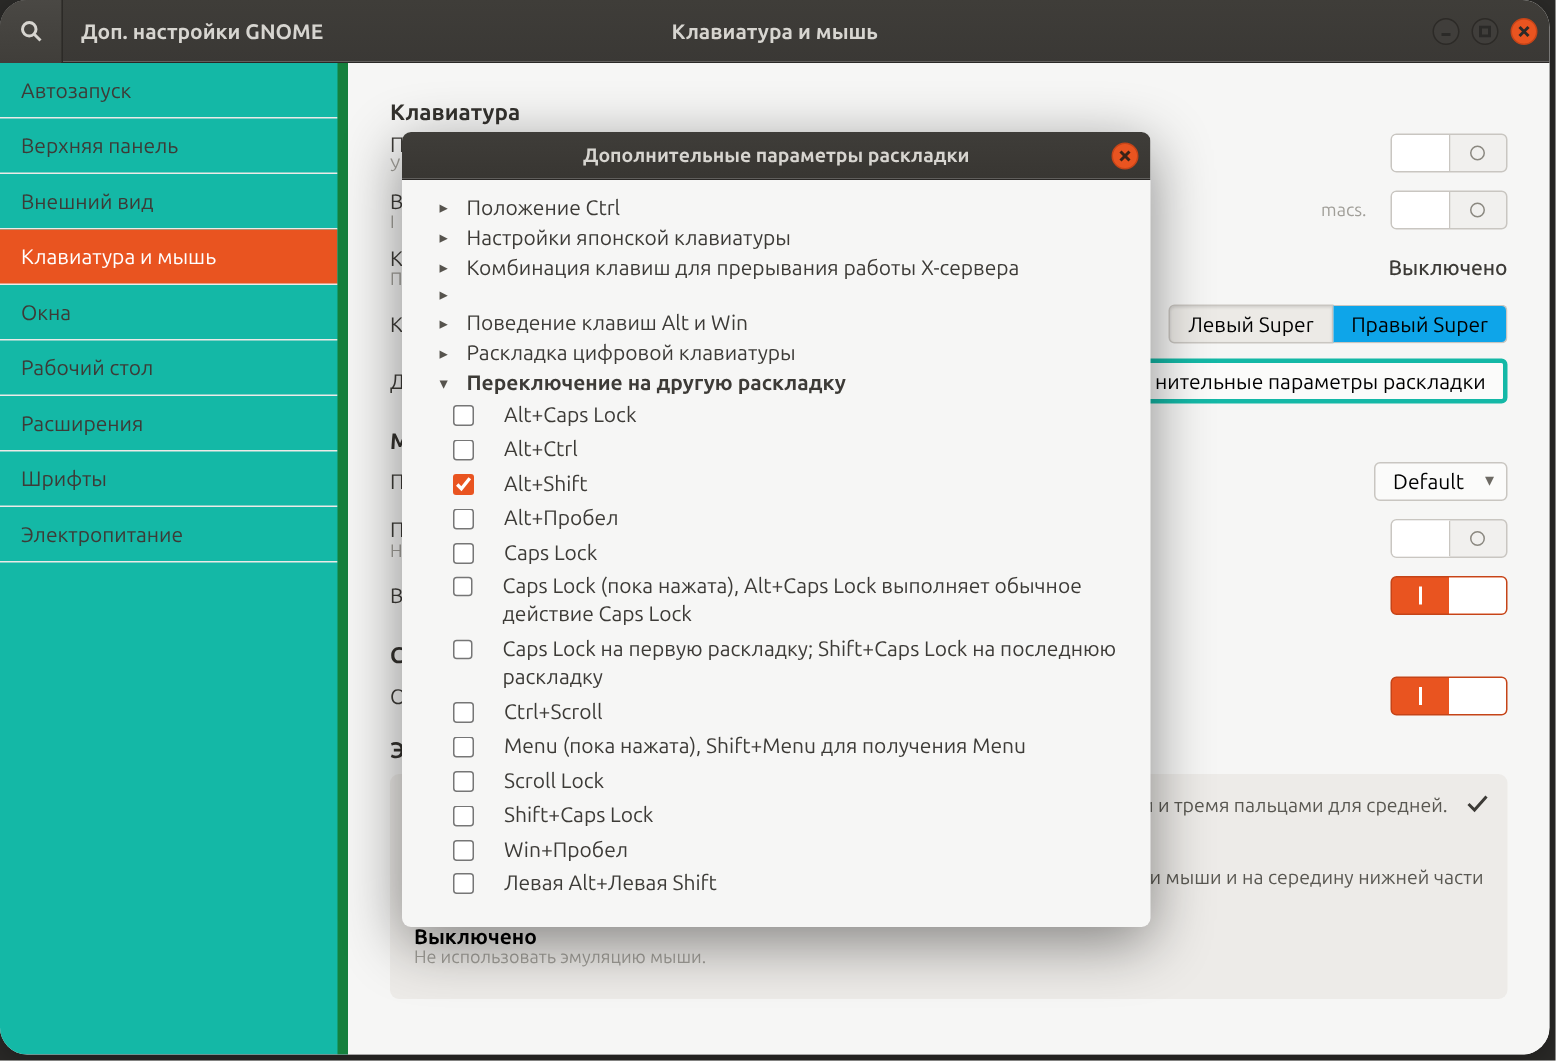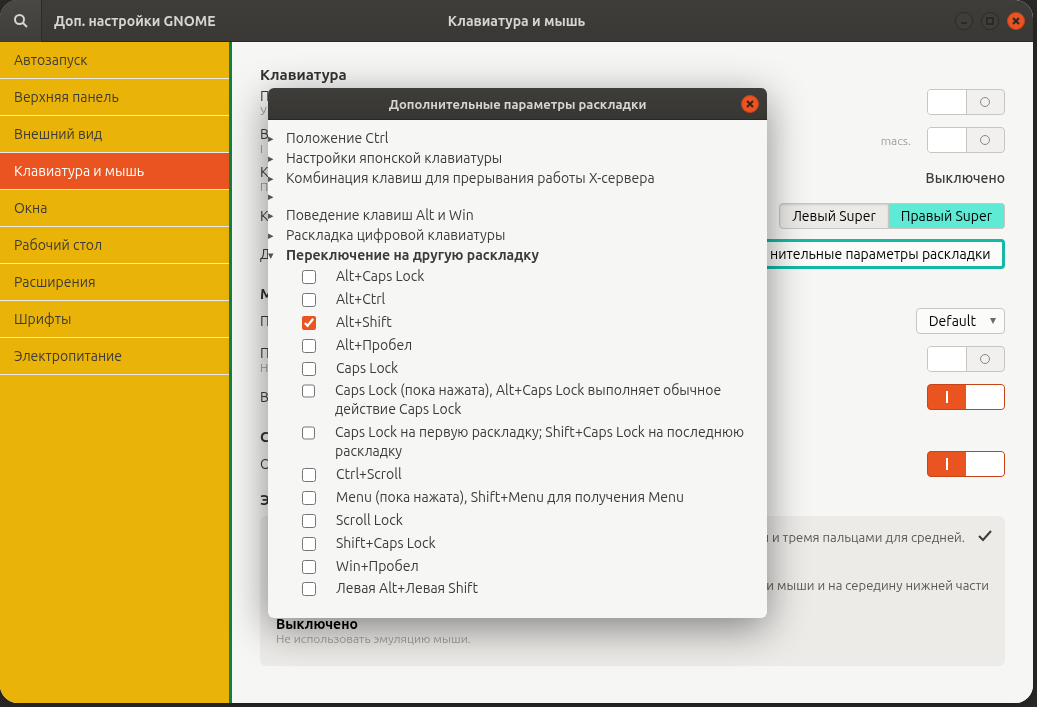--- a/index.html
+++ b/index.html
@@ -11,21 +11,21 @@
   .titlebar .search-btn { width: 42px; height: 42px; display: flex; align-items: center; justify-content: center; background: linear-gradient(#4a4844, #403e3a); border-right: 1px solid #2c2a27; cursor: pointer; }
   .titlebar .search-btn svg { width: 16px; height: 16px; fill: #d7d5d0; }
   .titlebar .title-left { padding-left: 12px; font-size: 14px; font-weight: 600; flex: 0 0 200px; }
   .titlebar .title-center { position: absolute; left: 50%; transform: translateX(-50%); font-size: 14px; font-weight: 600; }
   .win-controls { position: absolute; right: 8px; top: 0; height: 42px; display: flex; align-items: center; gap: 8px; }
   .win-btn { width: 18px; height: 18px; border-radius: 50%; background: #403e3b; border: 1px solid #2c2a27; display:flex; align-items:center; justify-content:center; cursor:pointer; }
   .win-btn.close { background: #e95420; border-color: #c54418; }
   .win-btn svg { width: 8px; height: 8px; stroke: #2b2a28; stroke-width: 2; fill: none; }
 
   .body { display: flex; height: calc(100% - 42px); }
-  .sidebar { width: 232px; background: #eab308; border-right: 3px solid #15803d; overflow-y: auto; }
+  .sidebar { width: 232px; background: #14b8a6; border-right: 7px solid #15803d; overflow-y: auto; }
   .sidebar-item { padding: 10px 14px; font-size: 14px; color: #3d3b37; border-bottom: 1px solid #eceae7; cursor: pointer; }
   .sidebar-item.active { background: #e95420; color: #fff; }
 
   .main { flex: 1; padding: 24px 28px; overflow-y: auto; position: relative; background: #f6f6f5; }
   .section-title { font-weight: 700; font-size: 15px; color: #34322e; margin-bottom: 2px; }
   .row { display: flex; align-items: center; margin-bottom: 4px; min-height: 34px; }
   .row .label { font-size: 14px; color: #3d3b37; }
   .row .hint { font-size: 12px; color: #a19f99; }
   .row .controls { margin-left: auto; display:flex; gap:6px; align-items:center; }
   .stack { display:flex; flex-direction:column; }
@@ -34,42 +34,42 @@
   .toggle .half { flex:1; display:flex; align-items:center; justify-content:center; }
   .toggle .knob { width:50%; height:100%; background: #fff; border-right:1px solid #c9c6c1; border-radius: 3px 0 0 3px; }
   .toggle .half.right .dot { width:10px; height:10px; border:1.5px solid #8b8880; border-radius:50%; }
   .toggle.on { background:#e95420; border-color:#c54418; }
   .toggle.on .half.left .bar { width:2px; height:12px; background:#fff; }
   .toggle.on .half.right { background:#fff; border-radius:0 3px 3px 0; }
 
   .status-text { font-size: 14px; color: #3d3b37; font-weight:500; }
 
   .seg-btns { display:flex; }
-  .seg-btn { padding: 4px 12px; font-size: 14px; border: 1px solid #c9c6c1; background:#5eead4; cursor:pointer; }
+  .seg-btn { padding: 4px 12px; font-size: 14px; border: 1px solid #c9c6c1; background:#0ea5e9; cursor:pointer; }
   .seg-btn:first-child { border-radius: 4px 0 0 4px; }
   .seg-btn:last-child { border-radius: 0 4px 4px 0; border-left:none; }
   .seg-btn.active { background:#eceae6; box-shadow: inset 0 1px 2px rgba(0,0,0,.12); }
 
   .flat-btn { padding: 4px 14px; border: 3px solid #14b8a6; background:#fbfbfa; border-radius:4px; font-size:14px; cursor:pointer; }
 
   .dropdown { padding: 4px 28px 4px 12px; border:1px solid #c9c6c1; border-radius:4px; background:#fbfbfa; font-size:14px; position:relative; cursor:pointer; }
   .dropdown::after { content:"▾"; position:absolute; right:8px; top:4px; color:#6d6a64; font-size:12px; }
 
   .info-box { background:#edebe8; border-radius:6px; padding: 14px 16px; position:relative; margin-top:8px; }
   .info-box .check-icn { position:absolute; right:12px; top:12px; }
 
   .sub { font-size:12px; color:#a19f99; }
 
   
   .dialog { position:absolute; left:268px; top:88px; width:499px; height:530px; background:#f6f6f5; border-radius:6px; box-shadow:0 10px 40px rgba(0,0,0,.45); overflow:hidden; display:flex; flex-direction:column; }
   .dialog .dlg-title { height:32px; background:linear-gradient(#3f3d39,#383632); display:flex; align-items:center; justify-content:center; color:#d7d5d0; font-size:13px; font-weight:600; position:relative; border-bottom:1px solid #2a2826; }
   .dlg-close { position:absolute; right:8px; top:7px; width:18px; height:18px; border-radius:50%; background:#e95420; border:1px solid #c54418; display:flex; align-items:center; justify-content:center; cursor:pointer; }
   .dlg-close svg { width:8px; height:8px; stroke:#3a2318; stroke-width:2; fill:none; }
   .dlg-body { flex:1; overflow-y:auto; padding:8px 0; }
-  .tree-item { display:flex; align-items:center; padding: 2px 0; font-size:14px; color:#3d3b37; cursor:pointer; gap:8px; }
+  .tree-item { display:flex; align-items:center; padding: 2px 25px; font-size:14px; color:#3d3b37; cursor:pointer; gap:8px; }
   .tree-item .arrow { width:10px; font-size:11px; color:#56534d; }
   .tree-item.expanded .arrow::before { content:"▾"; }
   .tree-item.collapsed .arrow::before { content:"▸"; }
   .tree-item.expanded span:last-child { font-weight:700; }
   .check-row { display:flex; align-items:flex-start; padding:2px 14px 2px 34px; font-size:14px; color:#3d3b37; gap:20px; cursor:pointer; }
   .check-row input[type=checkbox] { width:14px; height:14px; margin-top:3px; accent-color:#e95420; cursor:pointer; }
   .check-row label { cursor:pointer; line-height:1.35; }
 
   .cut { overflow:hidden; white-space:nowrap; }
 </style>

